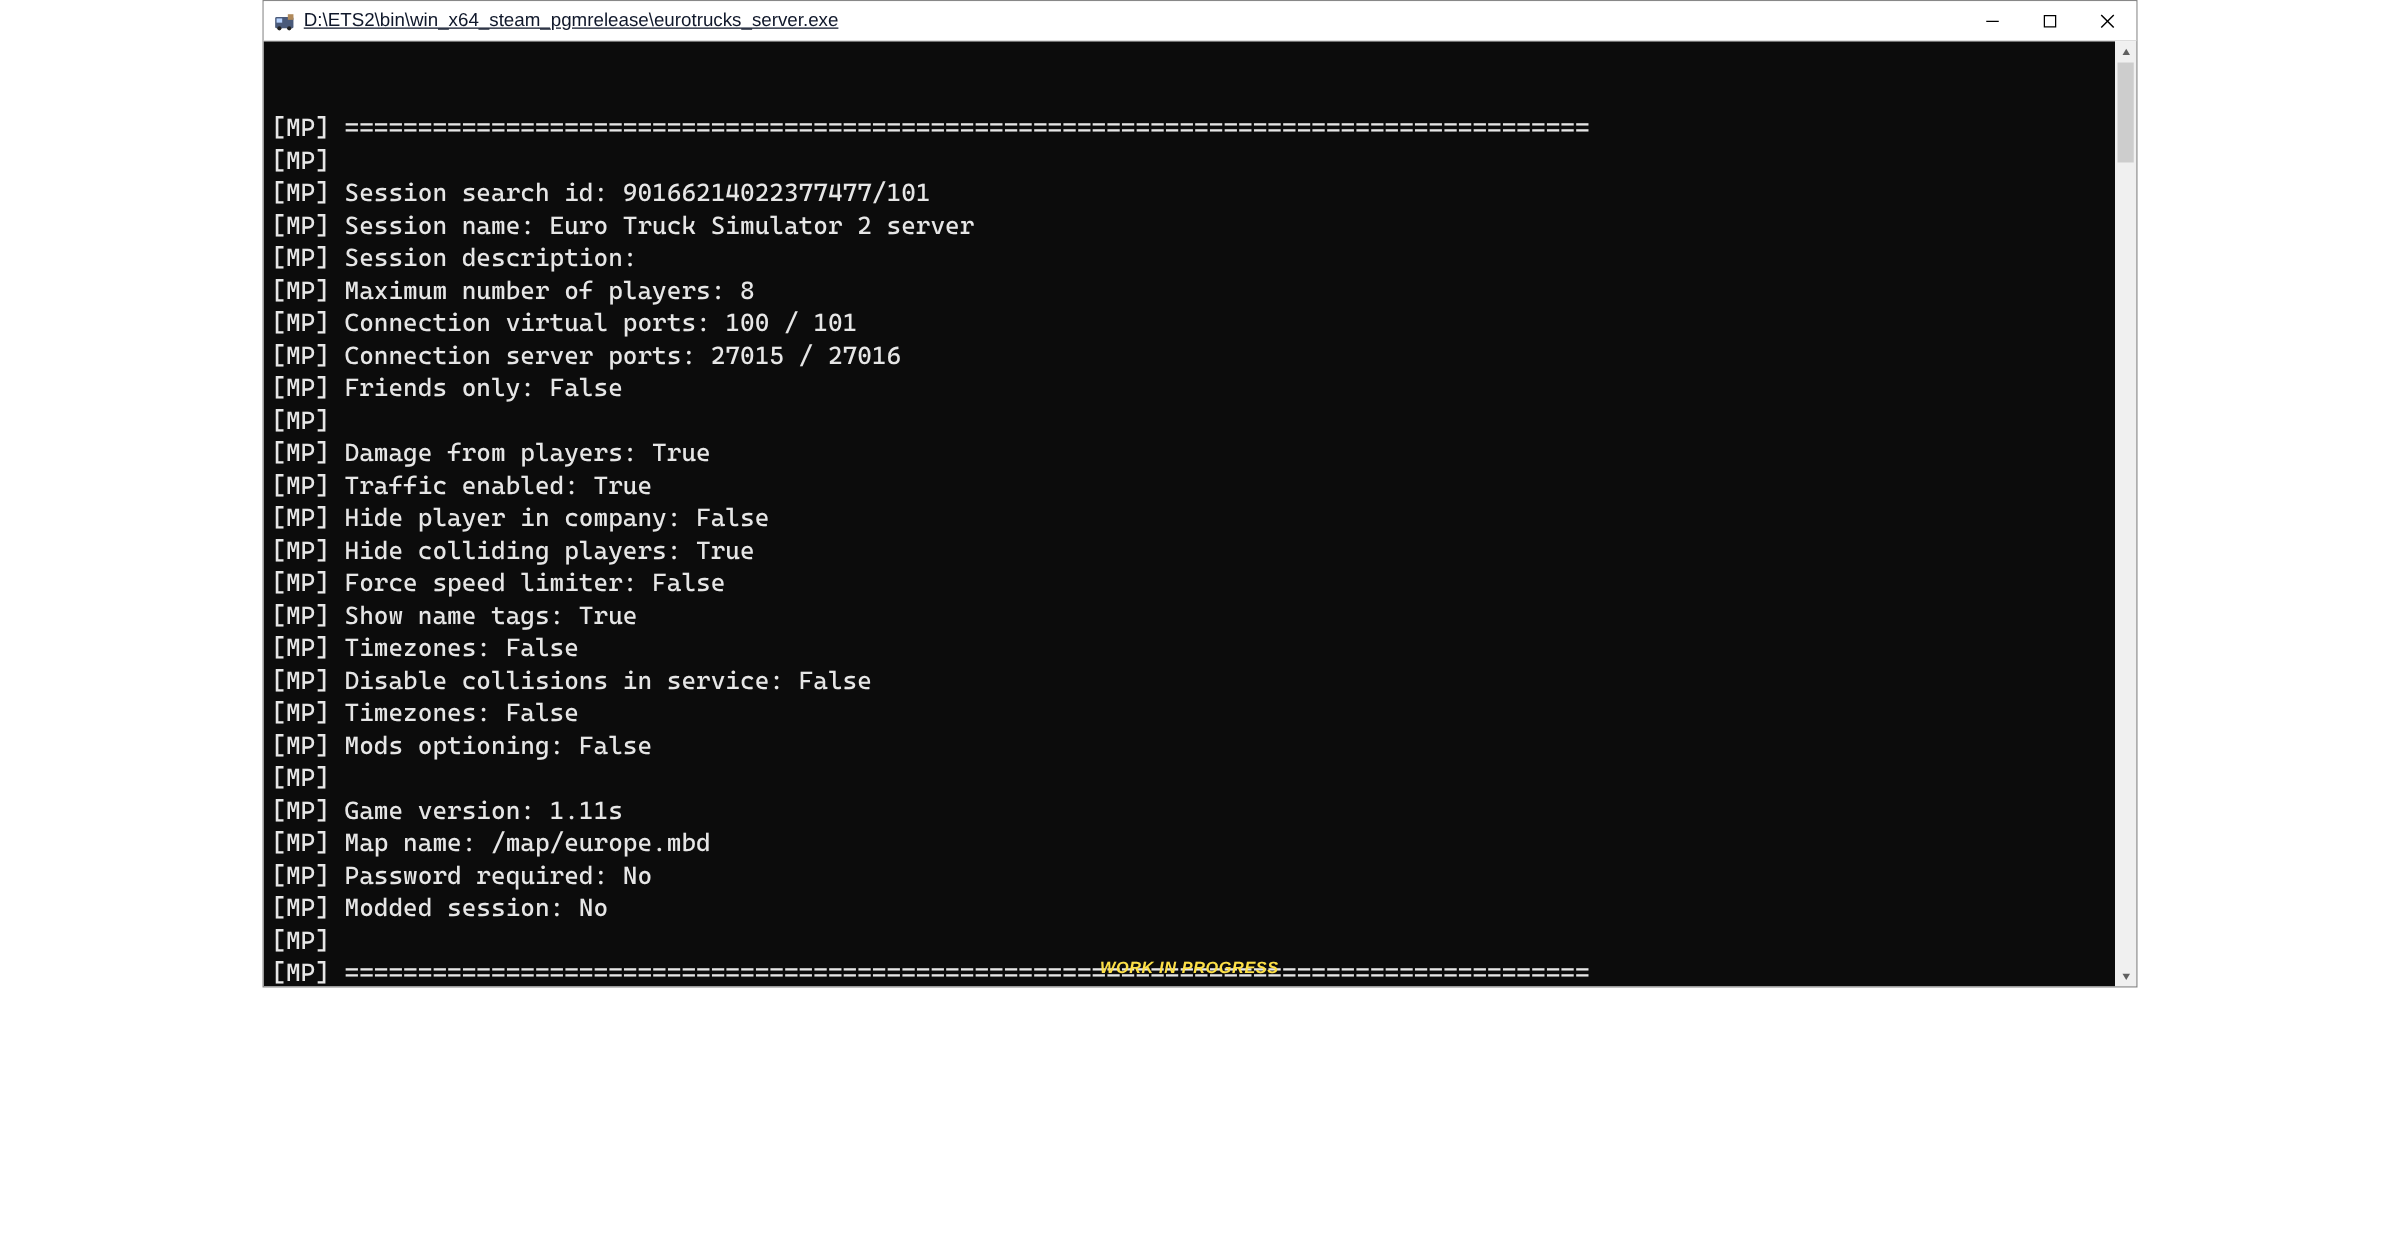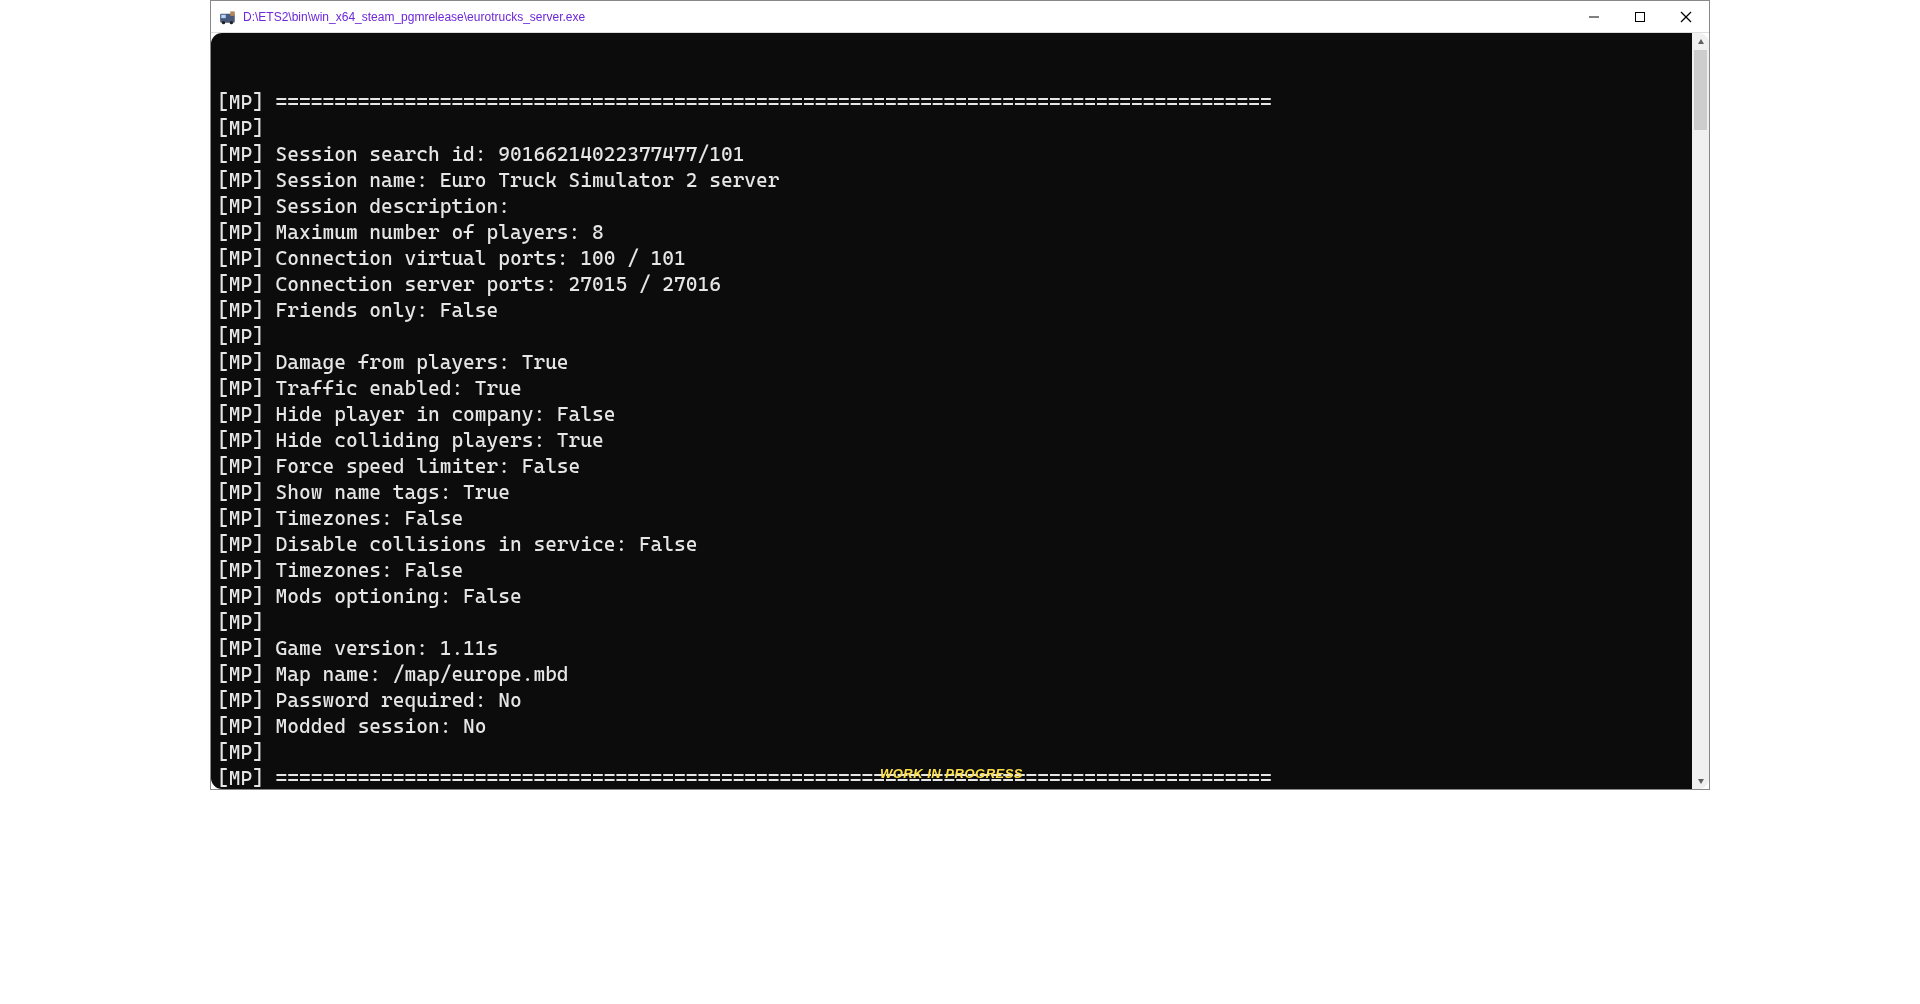--- a/index.html
+++ b/index.html
@@ -9,29 +9,29 @@
     border: 1px solid #888; display: flex; flex-direction: column;
   }
   .titlebar {
     height: 32px; background: #fff; display: flex; align-items: center;
     border-bottom: 1px solid #ddd; user-select: none;
   }
   .titlebar-icon {
     width: 18px; height: 18px; margin: 0 6px 0 8px;
     display: inline-flex; align-items: center; justify-content: center;
   }
-  .titlebar-title { font-size: 12px; color: #6d28d9; flex: 0 0 auto; }
+  .titlebar-title { font-size: 15px; color: #0f172a; flex: 0 0 auto; text-decoration: underline; }
   .titlebar-spacer { flex: 1; }
   .winbtn {
     width: 46px; height: 32px; display: flex; align-items: center; justify-content: center;
     cursor: pointer;
   }
   .winbtn svg { width: 12px; height: 12px; }
   .client {
-    flex: 1; display: flex; overflow: hidden; position: relative; border-radius: 11px;
+    flex: 1; display: flex; overflow: hidden; position: relative;
   }
   .console {
     flex: 1; background: #0c0c0c; color: #e6e6e6;
     font-family: "Cascadia Mono", "Consolas", monospace; font-size: 20px;
     line-height: 1.3; padding: 4px 6px; overflow: hidden; white-space: pre;
     position: relative;
   }
   .console-line { white-space: pre; }
   .scrollbar {
     width: 17px; background: #f0f0f0; display: flex; flex-direction: column;

